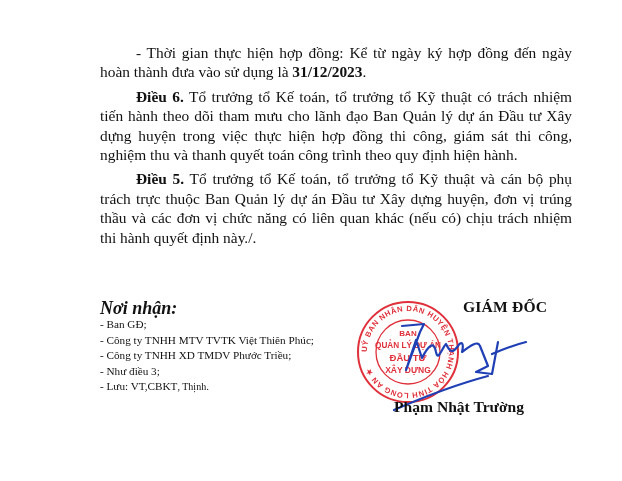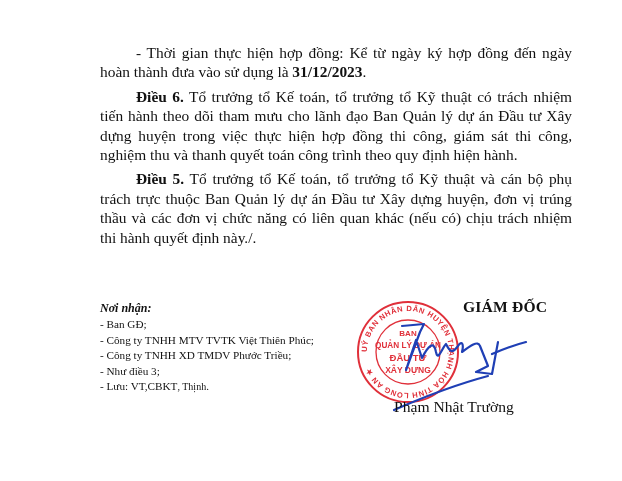--- a/index.html
+++ b/index.html
@@ -5,25 +5,25 @@
     html, body { margin: 0; padding: 0; }
     body {
       width: 622px; height: 481px; background: #ffffff; position: relative; overflow: hidden;
       font-family: "Liberation Serif", "DejaVu Serif", serif; color: #111;
     }
     .page { position: absolute; left: 0; top: 0; width: 622px; height: 470px; margin-left: 16px; }
     .body-text { position: absolute; left: 84px; top: 43px; width: 472px; font-size: 15.4px; line-height: 19.4px; }
     .para { margin: 0 0 5px 0; text-align: justify; text-indent: 36px; }
     .para b { font-weight: bold; }
     .recipients { position: absolute; left: 84px; top: 301px; font-size: 11.2px; line-height: 15.4px; }
-    .recipients .title { font-weight: bold; font-style: italic; font-size: 12px; margin-bottom: 1px; }
+    .recipients .title { font-weight: bold; font-style: italic; font-size: 18px; margin-bottom: 1px; }
     .recipients .item { white-space: nowrap; }
     .recipients .sub { font-size: 10px; text-align: center; }
     .sign-title { position: absolute; left: 402px; top: 298px; font-size: 15.6px; font-weight: bold; letter-spacing: 0.2px; padding-left: 45px; }
-    .signer { position: absolute; left: 378px; top: 398px; font-size: 15.6px; font-weight: normal; }
+    .signer { position: absolute; left: 378px; top: 398px; font-size: 15.6px; font-weight: bold; }
     .stamp { position: absolute; left: 340px; top: 300px; width: 104px; height: 104px; }
     .signature { position: absolute; left: 360px; top: 318px; width: 180px; height: 95px; }
   </style>
 </head>
 <body>
 
 <div class="page">
 
   <div class="body-text">
     <p class="para"><span>- Thời gian thực hiện hợp đồng: Kể từ ngày ký hợp đồng đến ngày hoàn thành đưa vào sử dụng là </span><b>31/12/2023</b><span>.</span></p>

